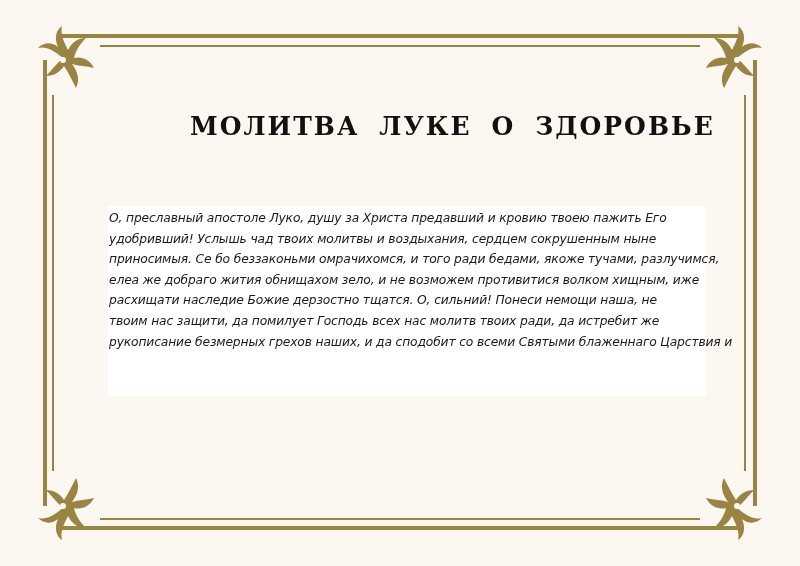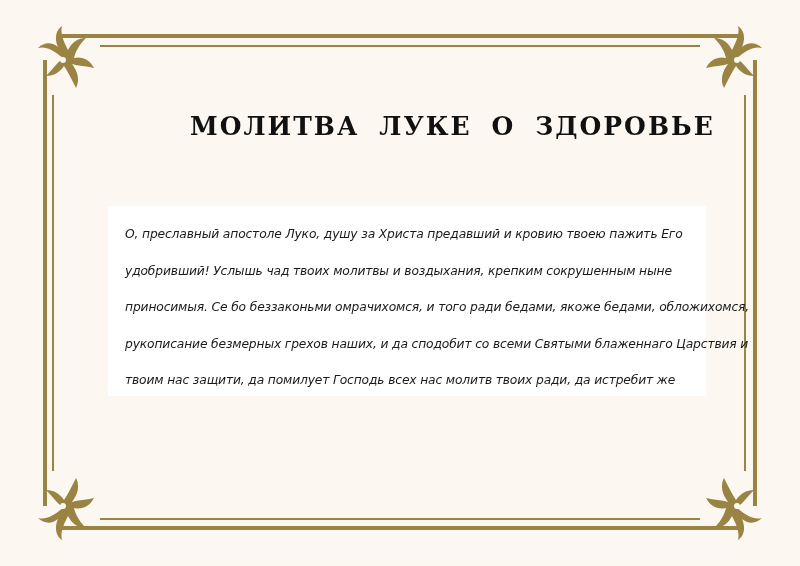--- a/index.html
+++ b/index.html
@@ -15,21 +15,21 @@
     font-family:"DejaVu Serif", serif; font-weight:900; font-size:25px;
     letter-spacing:2px; color:#111; text-transform:uppercase;
     transform:scaleY(1.05);
   }
   .title span { margin:0 10px; }
   .textbox {
     position:absolute; left:108px; top:206px; width:598px; height:190px;
     background:#ffffff; box-sizing:border-box; padding:2px 0 0 1px;
   }
   .textbox p {
-    margin:16px; font-family:"DejaVu Sans", sans-serif; font-style:italic;
+    margin:0; font-family:"DejaVu Sans", sans-serif; font-style:italic;
     font-size:12.3px; line-height:20.6px; color:#1a1a1a;
     white-space:nowrap; letter-spacing:-0.15px;
   }
 </style>
 </head>
 <body>
 
 <div>
 
   <div class="line" style="left:60px;top:34px;width:680px;height:4px;"></div>
@@ -69,17 +69,19 @@
     <circle cx="35" cy="40" r="3" fill="#fcf7f0"></circle>
   </g>
 </svg>
 
 <div class="title">
   <span>Молитва</span><span>Луке</span><span>о</span><span>здоровье</span>
 </div>
 
 <div class="textbox">
   <p>О, преславный апостоле Луко, душу за Христа предавший и кровию твоею пажить Его</p>
-  <p>удобривший! Услышь чад твоих молитвы и воздыхания, крепким сокрушенным ныне</p>
-  <p>приносимыя. Се бо беззаконьми омрачихомся, и того ради бедами, якоже бедами, обложихомся,</p>
+  <p>удобривший! Услышь чад твоих молитвы и воздыхания, сердцем сокрушенным ныне</p>
+  <p>приносимыя. Се бо беззаконьми омрачихомся, и того ради бедами, якоже тучами, разлучимся,</p>
+  <p>елеа же добраго жития обнищахом зело, и не возможем противитися волком хищным, иже</p>
+  <p>расхищати наследие Божие дерзостно тщатся. О, сильний! Понеси немощи наша, не</p>
+  <p>твоим нас защити, да помилует Господь всех нас молитв твоих ради, да истребит же</p>
   <p>рукописание безмерных грехов наших, и да сподобит со всеми Святыми блаженнаго Царствия и</p>
-  <p>твоим нас защити, да помилует Господь всех нас молитв твоих ради, да истребит же</p>
 </div>
 
 </body></html>

